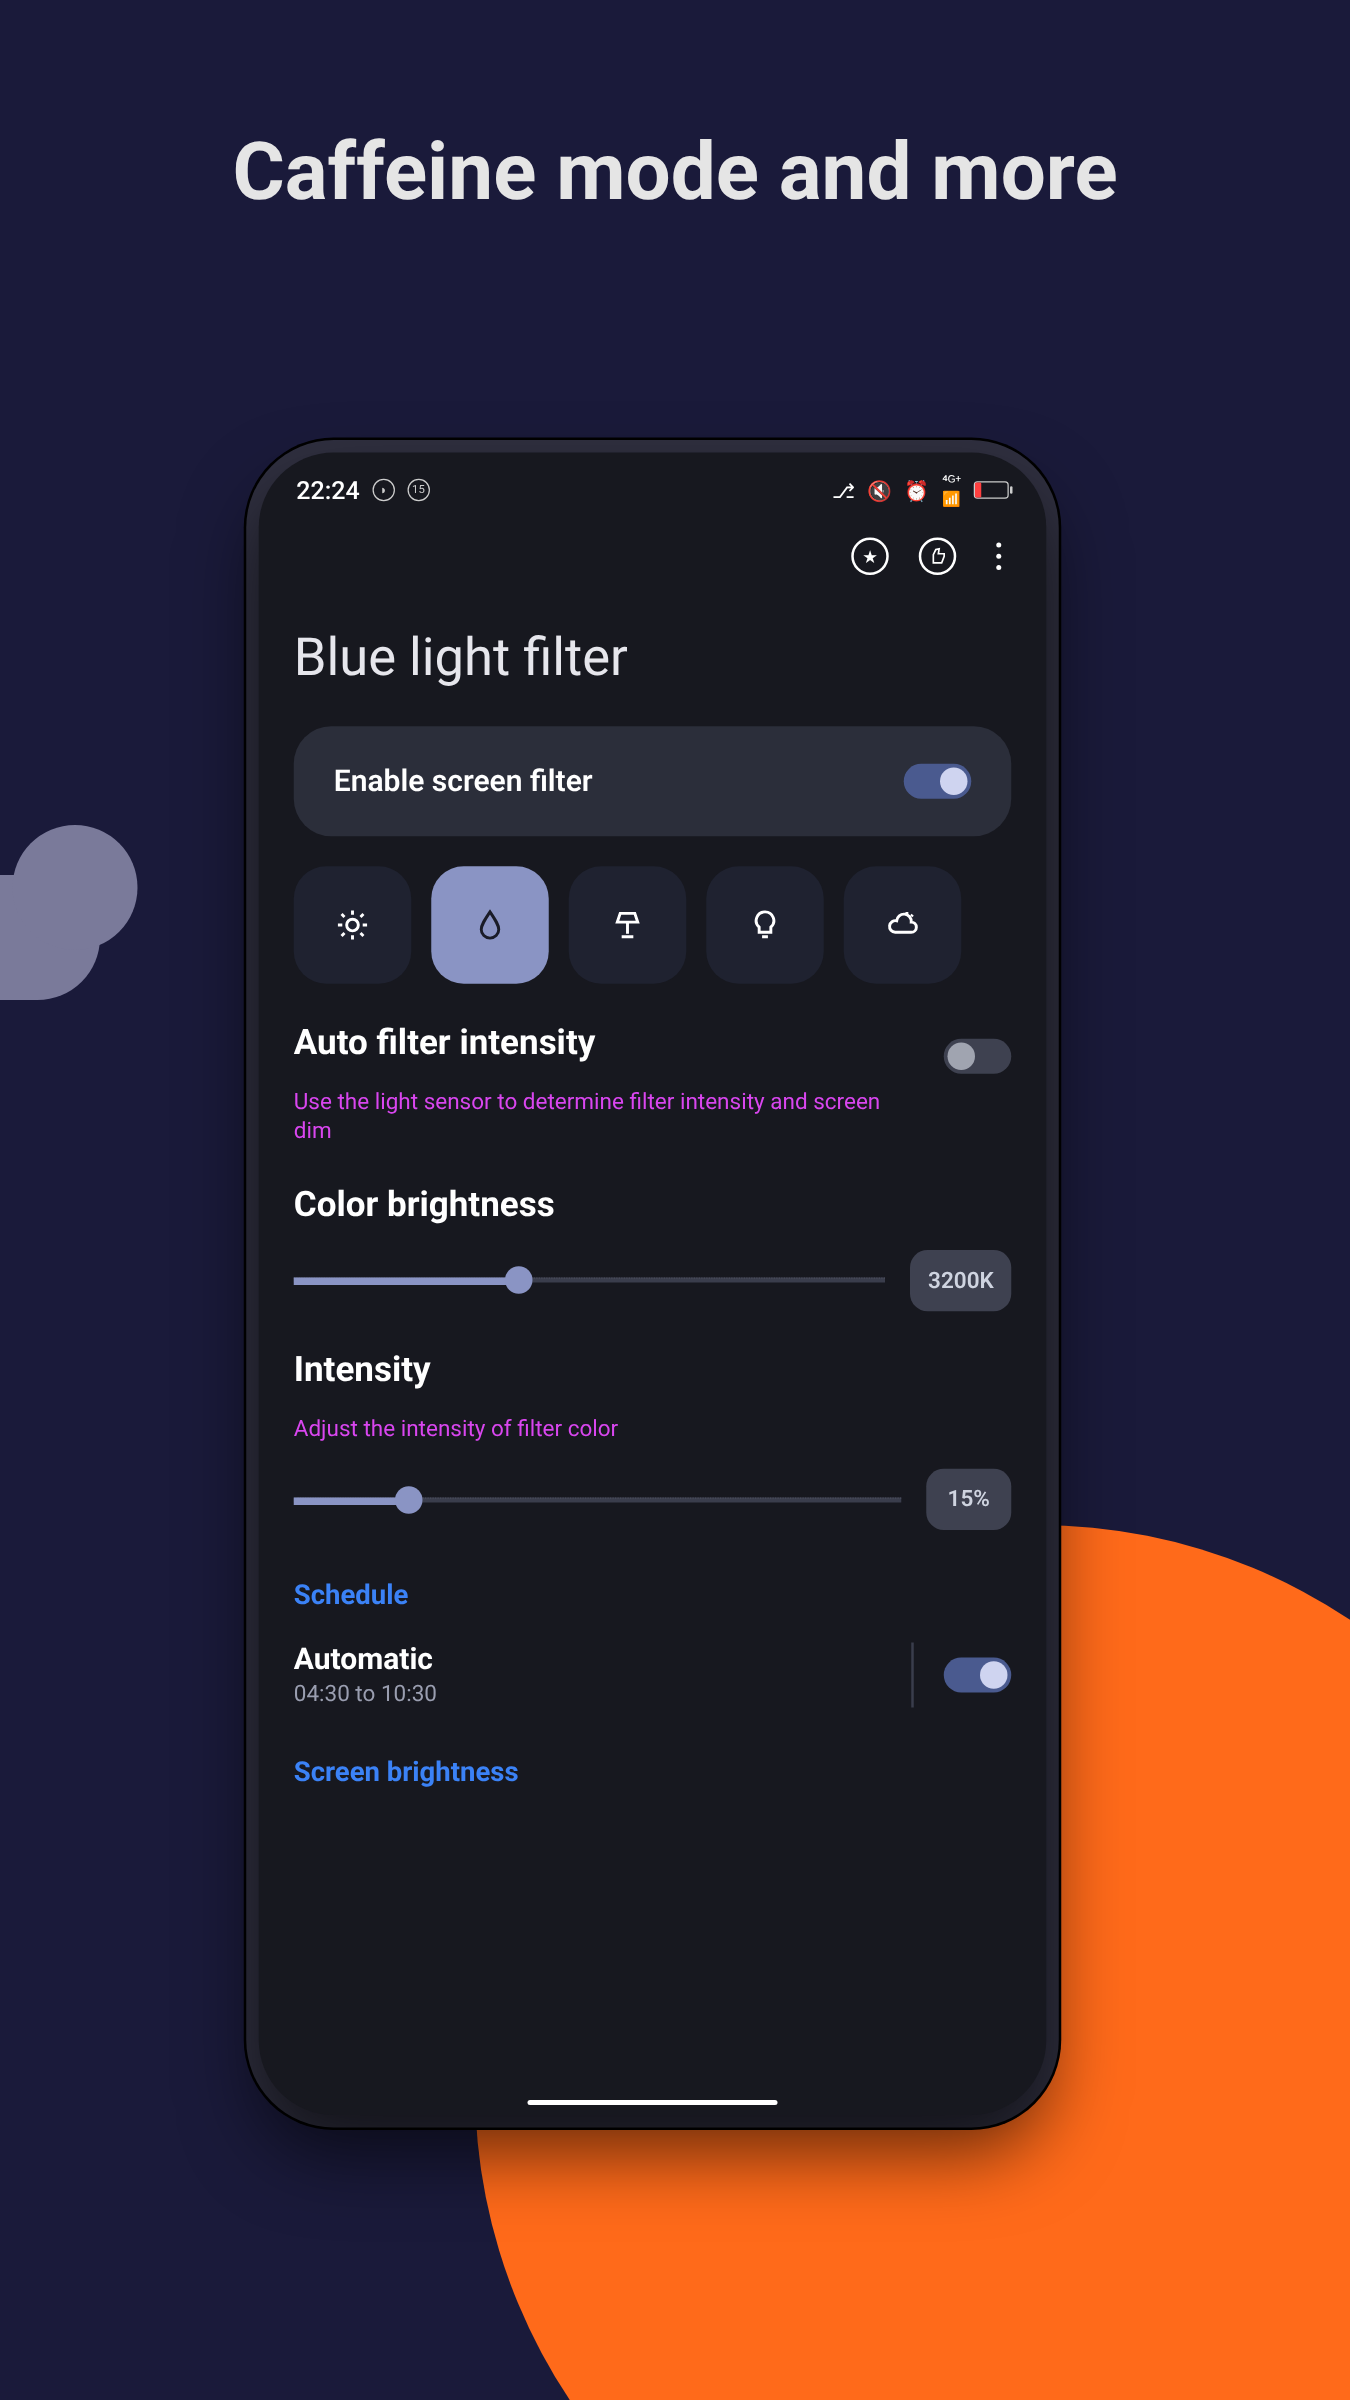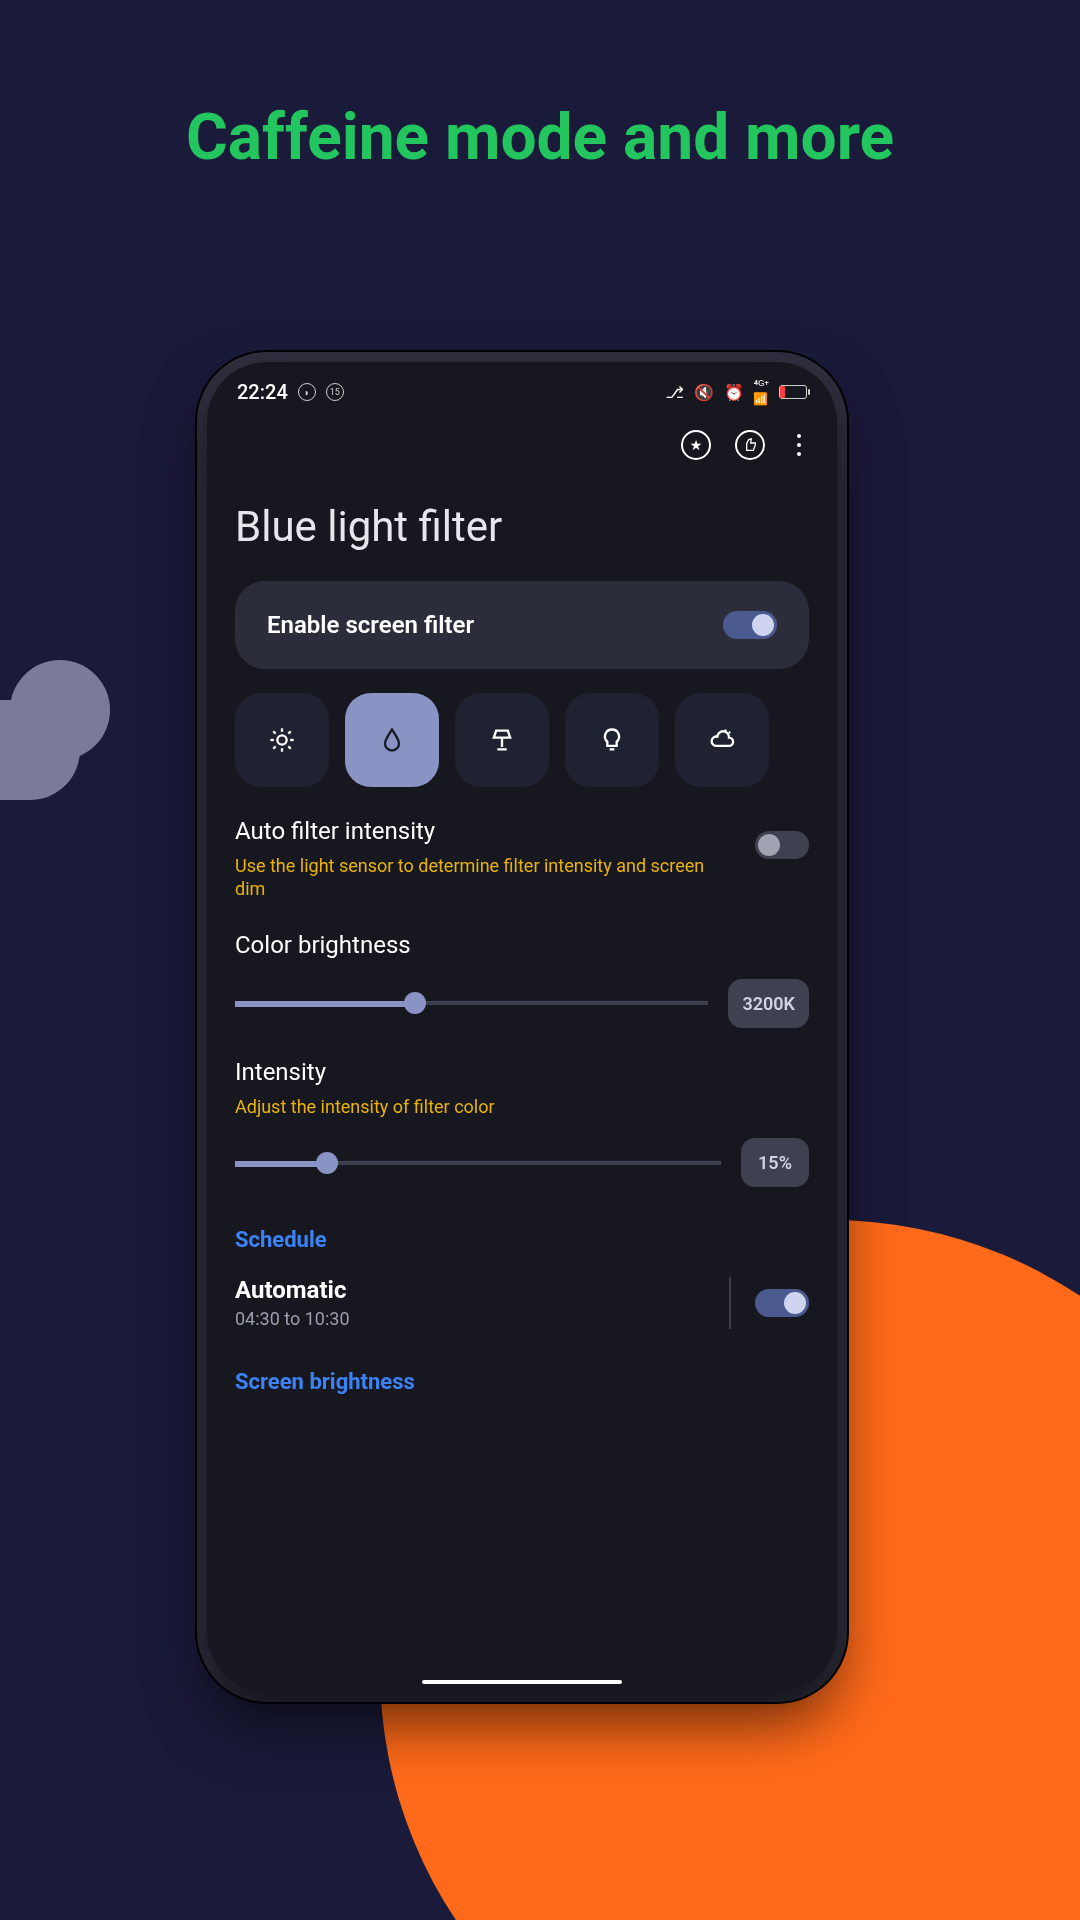--- a/index.html
+++ b/index.html
@@ -48,21 +48,21 @@
   height: 900px;
   background: #ff6a1a;
   border-radius: 50%;
 }
 
 .headline {
   position: absolute;
   top: 100px;
   left: 50%;
   transform: translateX(-50%);
-  color: #22c55e;
+  color: #e5e5e5;
   font-size: 64px;
   font-weight: 700;
   white-space: nowrap;
 }
 
 .phone {
   position: absolute;
   left: 207px;
   top: 362px;
   width: 630px;
@@ -202,22 +202,22 @@
 .icon-tile.active .glyph { stroke: #1a1c28; }
 
 .setting {
   margin-top: 30px;
   display: flex;
   align-items: flex-start;
   justify-content: space-between;
   gap: 20px;
 }
 .setting-body { flex: 1; }
-.setting-title { color: #fff; font-size: 24px; font-weight: 400; }
-.setting-desc { color: #eab308; font-size: 18px; margin-top: 9px; line-height: 1.3; }
+.setting-title { color: #fff; font-size: 28px; font-weight: 700; }
+.setting-desc { color: #d946ef; font-size: 18px; margin-top: 20px; line-height: 1.3; }
 
 .slider-row {
   margin-top: 20px;
   display: flex;
   align-items: center;
   gap: 20px;
 }
 .slider {
   flex: 1;
   height: 30px;

